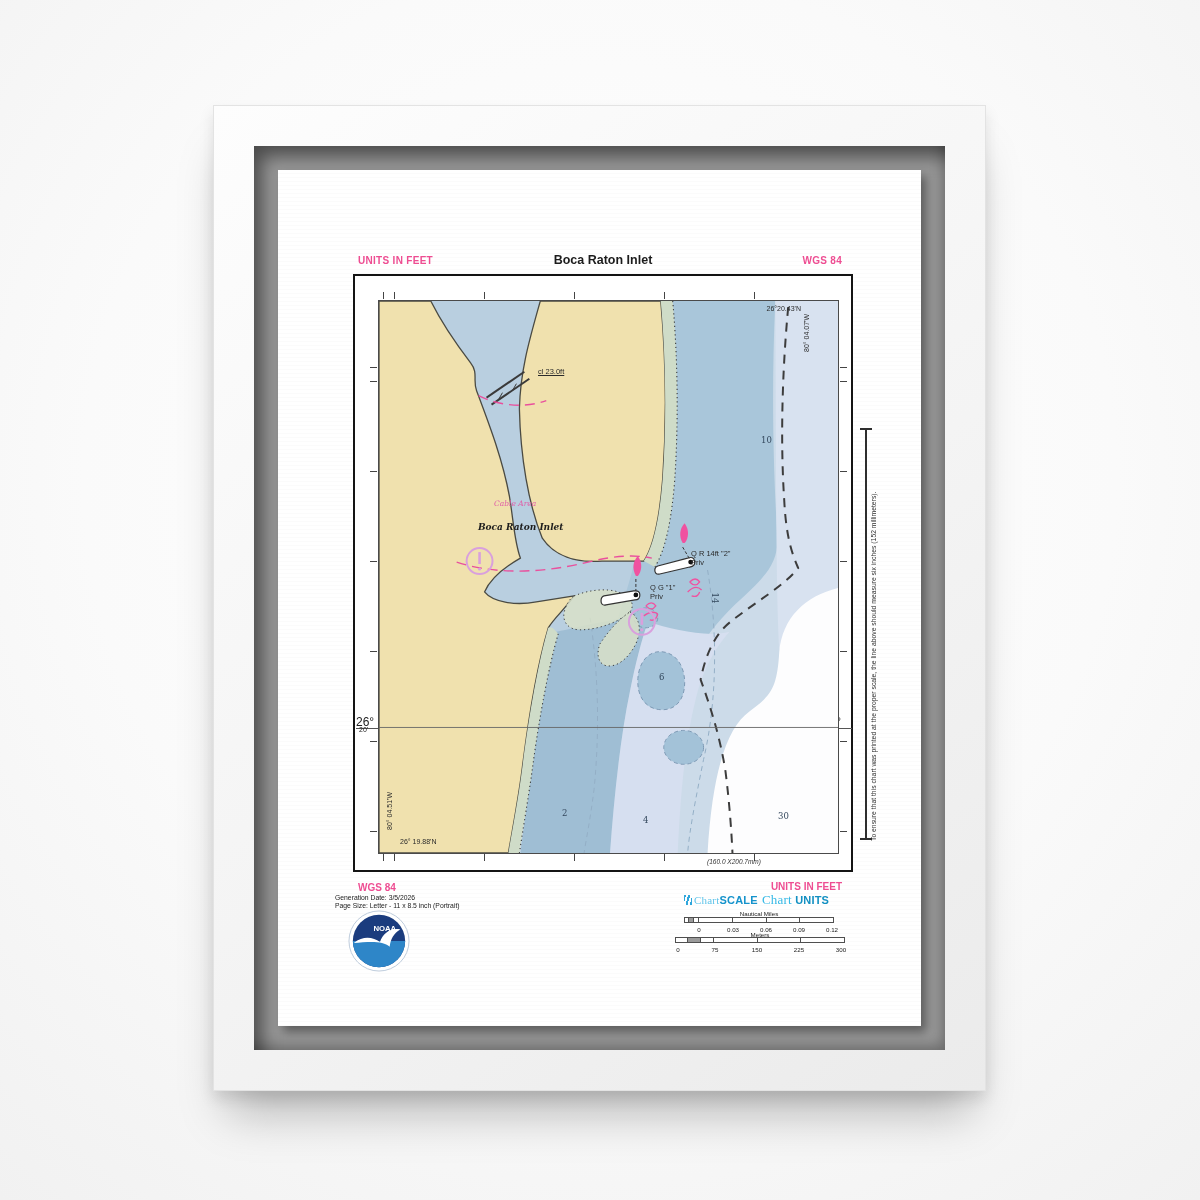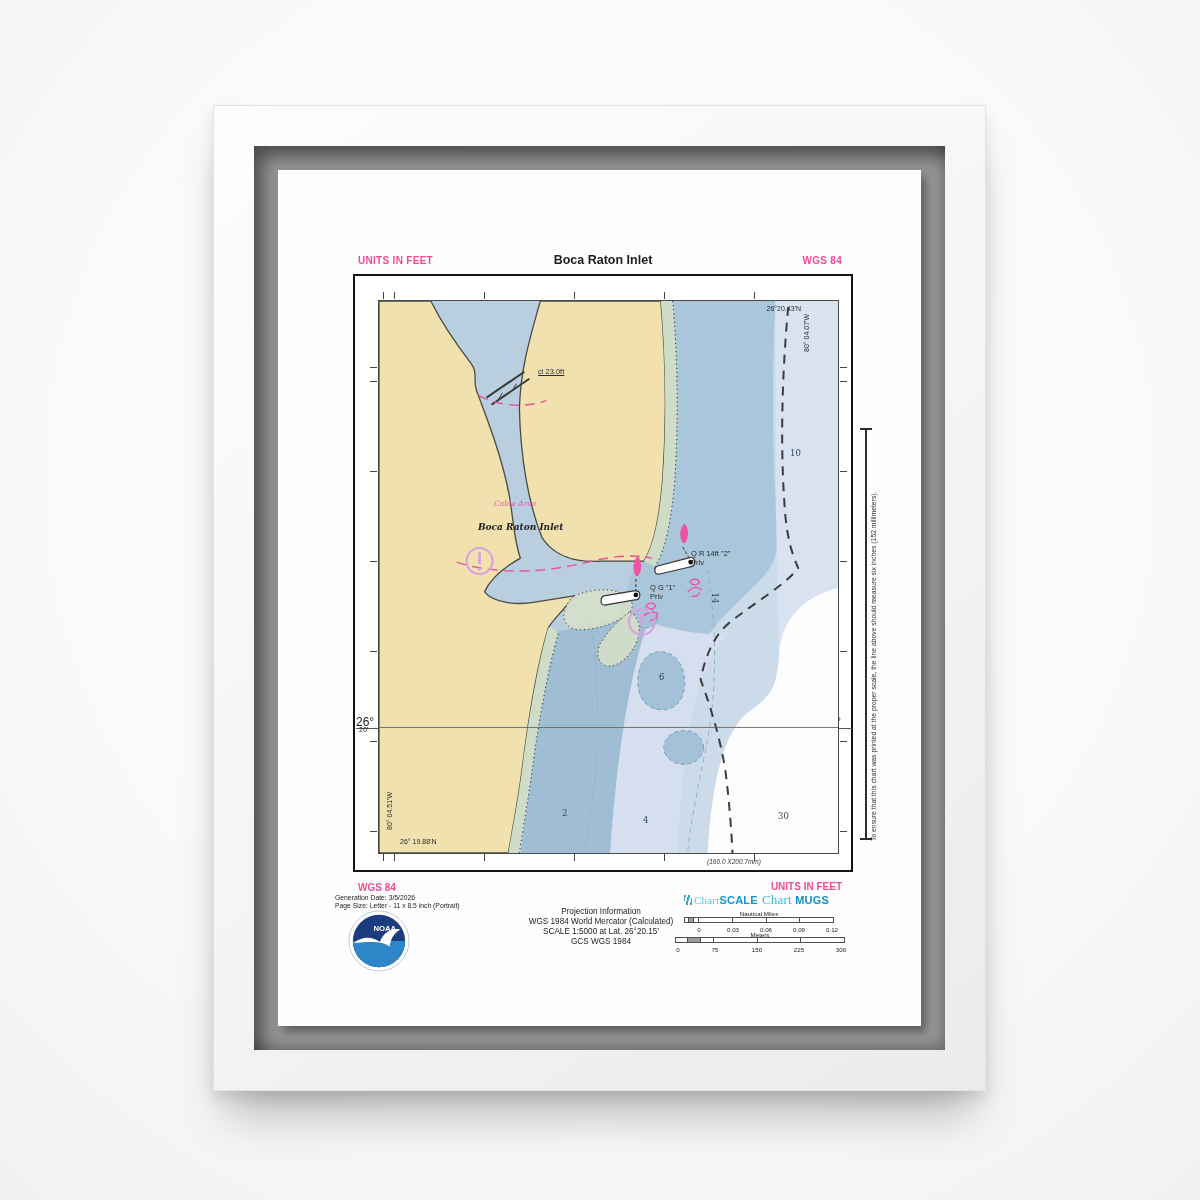--- a/index.html
+++ b/index.html
@@ -199,21 +199,21 @@
         <div class="lbl-cable" style="left:100px;top:199px;padding-left:16px;">Cable Area</div>
         <div class="lbl-inlet" style="left:100px;top:222px;">Boca Raton Inlet</div>
         <div class="lbl-small" style="left:313px;top:250px;">
           <div>Q R 14ft "2"</div>
           <div>Priv</div>
         </div>
         <div class="lbl-small" style="left:272px;top:284px;">
           <div>Q G "1"</div>
           <div>Priv</div>
         </div>
-        <div class="depth" style="left:383px;top:148px;margin-left:29px;">10</div>
+        <div class="depth" style="left:383px;top:135px;">10</div>
         <div class="depth" style="left:332px;top:293px;transform:rotate(90deg);">14</div>
         <div class="depth" style="left:281px;top:372px;">6</div>
         <div class="depth" style="left:184px;top:508px;">2</div>
         <div class="depth" style="left:265px;top:515px;">4</div>
         <div class="depth" style="left:400px;top:511px;">30</div>
         <div class="coord" style="right:38px;top:5px;">26°20.43'N</div>
         <div class="coord vert" style="left:425px;top:14px;">80° 04.07'W</div>
         <div class="coord vert" style="left:8px;top:492px;">80° 04.51'W</div>
         <div class="coord" style="left:22px;top:538px;">26° 19.88'N</div>
       </div>
@@ -223,39 +223,33 @@
       <div class="abs check-cap" style="top:258px;"></div>
       <div class="abs check-line"></div>
       <div class="abs check-cap" style="top:668px;"></div>
       <div class="abs check-note">To ensure that this chart was printed at the proper scale, the line above should measure six inches (152 millimeters).</div>
 
       <div class="abs ft-datum pink">WGS 84</div>
       <div class="abs ft-meta" style="top:724px;">Generation Date: 3/5/2026</div>
       <div class="abs ft-meta" style="top:732px;">Page Size: Letter - 11 x 8.5 inch (Portrait)</div>
       <div class="abs ft-units pink">UNITS IN FEET</div>
 
-      <div class="abs proj">
-        <div>Projection Information</div>
-        <div>WGS 1984 World Mercator (Calculated)</div>
-        <div>SCALE 1:5000 at Lat. 26°20.15'</div>
-        <div>GCS WGS 1984</div>
-      </div>
 
       <div class="abs noaa">
         <svg viewBox="0 0 64 64">
           <circle cx="32" cy="32" r="31" fill="#ffffff" stroke="#bccadb" stroke-width="1"></circle>
           <circle cx="32" cy="32" r="27" fill="#1b3c7e"></circle>
           <path d="M5,32 A27,27 0 0 0 59,32 Z" fill="#2e86c8"></path>
           <path d="M6,34 C16,26 26,28 33,33 C36,24 44,18 54,20 C47,24 44,30 43,38 C36,31 20,33 6,34 Z" fill="#ffffff"></path>
           <text x="38" y="22" font-size="8" font-weight="bold" fill="#ffffff" text-anchor="middle" font-family="Liberation Sans, sans-serif">NOAA</text>
         </svg>
       </div>
 
       <div class="abs brand" style="left:406px;top:724px;"><span class="brand-icon"></span><span class="lt">Chart</span><span class="bd">SCALE</span></div>
-      <div class="abs brand mugs" style="left:484px;top:722px;"><span class="lt">Chart</span> <span class="bd">MUGS</span></div>
+      <div class="abs brand mugs" style="left:484px;top:722px;"><span class="lt">Chart</span> <span class="bd">UNITS</span></div>
 
       <div class="abs sb-label" style="left:406px;top:740px;width:150px;">Nautical Miles</div>
       <div class="abs sb-bar" style="left:406px;top:747px;width:150px;">
         <div style="width:5px;"></div>
         <div style="width:5px;background:#9a9a9a;"></div>
         <div style="width:5px;"></div>
         <div style="flex:1;"></div>
         <div style="flex:1;"></div>
         <div style="flex:1;"></div>
         <div style="flex:1;"></div>

